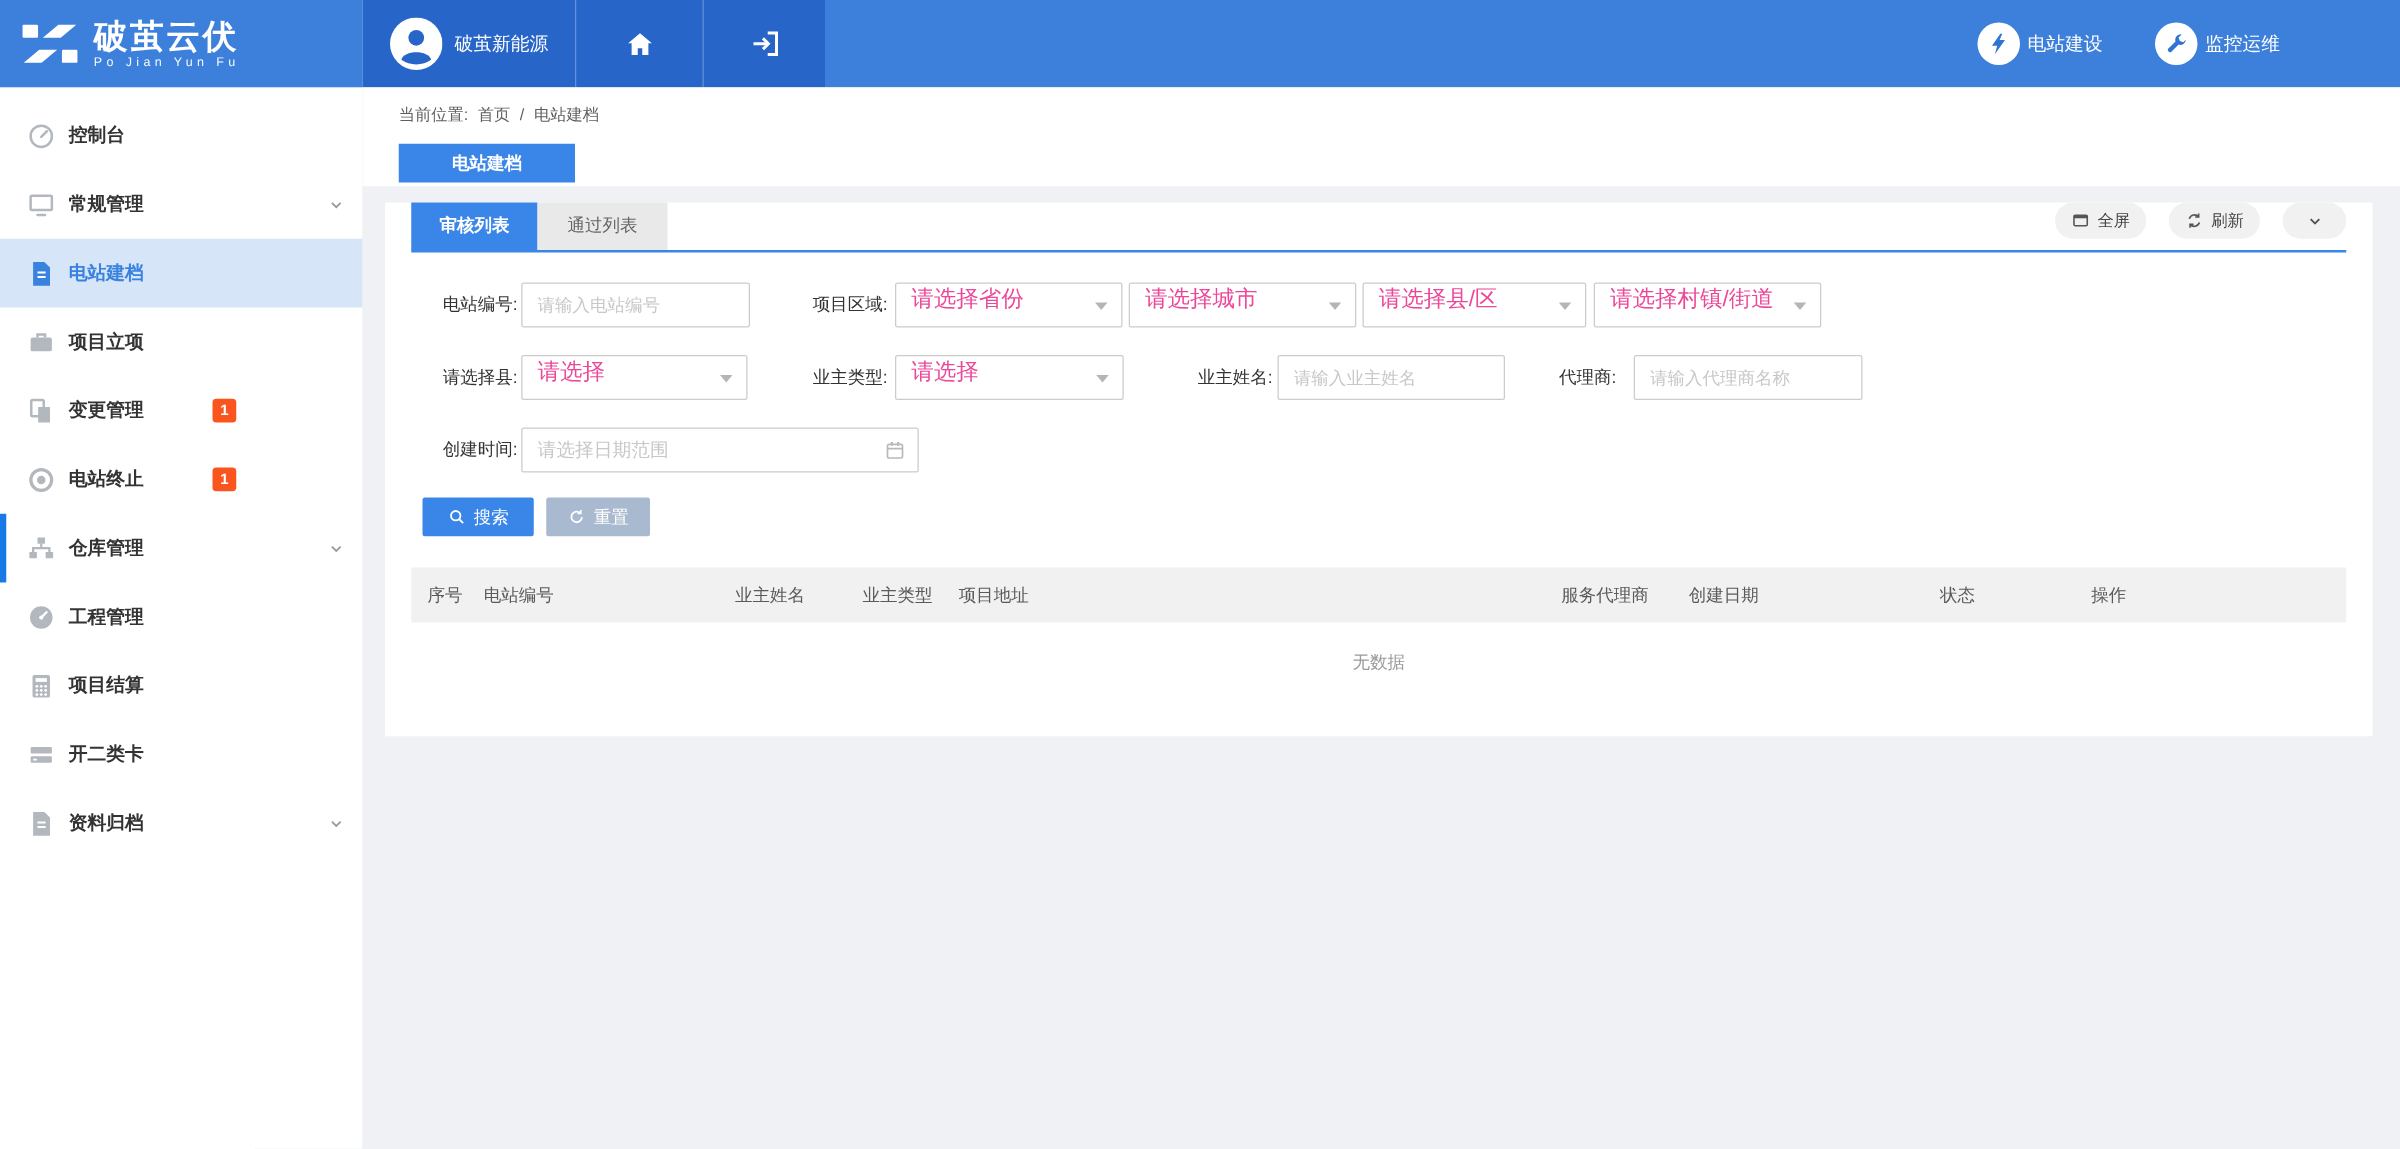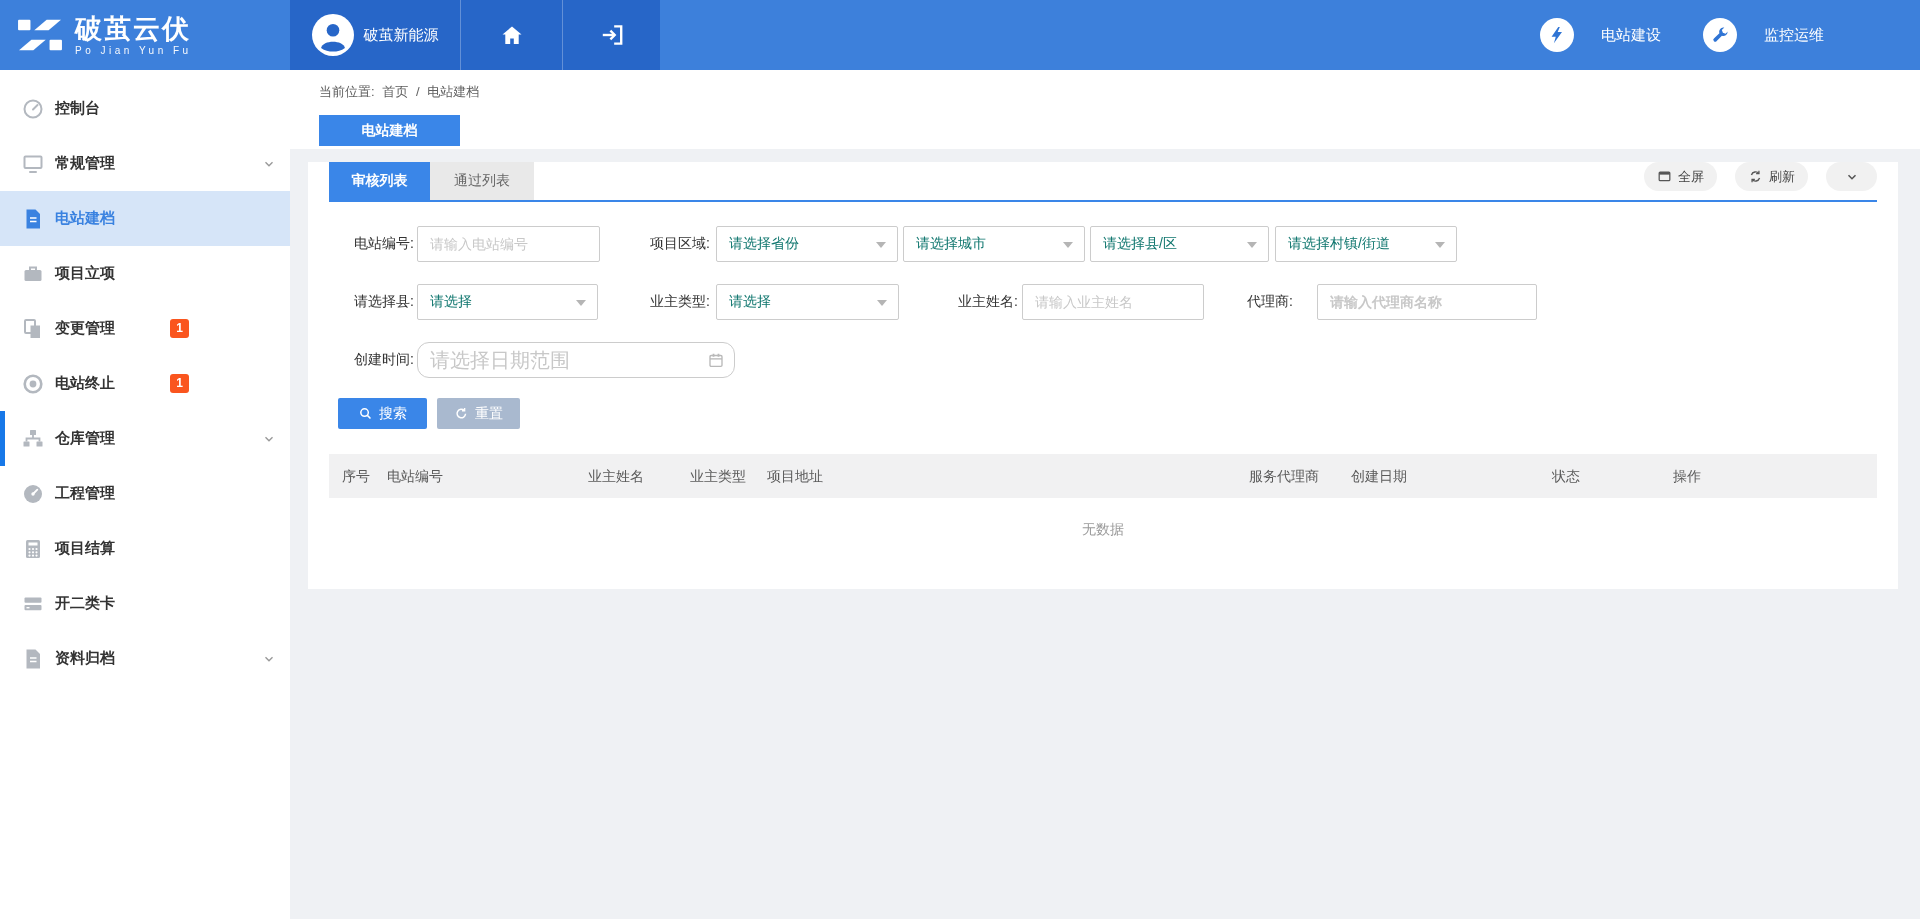--- a/index.html
+++ b/index.html
@@ -19,21 +19,21 @@
   .logo-text{margin-left:12px;color:#fff}
   .logo-title{font-size:27px;font-weight:bold;letter-spacing:2px;line-height:30px}
   .logo-sub{font-size:10px;letter-spacing:3.5px;opacity:.95;margin-top:1px}
   .dark-sec{width:370px;background:var(--hdr-dark);display:flex;color:#fff}
   .hcell{display:flex;align-items:center;justify-content:center;height:70px;cursor:pointer}
   .hcell.user{width:170px;gap:10px;font-size:15px}
   .hcell.home{width:102px;border-left:1px solid rgba(255,255,255,.28)}
   .hcell.login{width:98px;border-left:1px solid rgba(255,255,255,.28)}
   .right-sec{flex:1;background:var(--hdr-light);display:flex;align-items:center;
              justify-content:flex-end;padding-right:96px;gap:42px;color:#fff}
-  .hitem{display:flex;align-items:center;gap:27px;font-size:15px;cursor:pointer}
+  .hitem{display:flex;align-items:center;gap:6px;font-size:15px;cursor:pointer}
   .circle-ic{width:34px;height:34px;border-radius:50%;background:#fff;display:flex;
              align-items:center;justify-content:center}
 
   
   .sidebar{position:absolute;top:70px;left:0;width:290px;bottom:0;background:#fff;padding-top:11px}
   .side-item{position:relative;height:55px;display:flex;align-items:center;padding-left:21px;
              font-size:15px;font-weight:600;color:#333;cursor:pointer}
   .side-item .sicon{width:24px;height:24px;color:#b3b8bf;margin-right:10px}
   .side-item .slabel{flex:none}
   .side-item.active{background:var(--side-active-bg);color:#3a82e0}
@@ -63,25 +63,25 @@
   .pill+.pill{margin-left:18px}
 
   .filters{padding:0 30px}
   .frow{display:flex;align-items:center;height:36px;margin-top:22px}
   .frow.first{margin-top:24px}
   .flabel{font-size:14px;color:#333;text-align:right;flex:none}
   .tbox{height:36px;border:1px solid #ccc;border-radius:2px;background:#fff;flex:none;
         font-size:14px;padding:0 12px;color:#333;outline:none}
   .tbox::placeholder{color:#c8c8c8;opacity:1}
   .sel{height:36px;border:1px solid #ccc;border-radius:2px;background:#fff;flex:none;position:relative;
-       display:flex;align-items:center;padding:0 26px 0 12px;font-size:14px;color:#0f766e;cursor:pointer}
+       display:flex;align-items:flex-start;padding:0 26px 0 12px;font-size:18px;color:#ec4899;cursor:pointer}
   .sel::after{content:"";position:absolute;right:11px;top:50%;margin-top:-2px;
               border:5px solid transparent;border-top:6px solid #b5b5b5}
-  .datebox{height:36px;border:1px solid #ccc;border-radius:12px;background:#fff;flex:none;position:relative;
-           display:flex;align-items:center;padding:0 34px 0 12px;font-size:20px;color:#c8c8c8;cursor:text}
+  .datebox{height:36px;border:1px solid #ccc;border-radius:2px;background:#fff;flex:none;position:relative;
+           display:flex;align-items:center;padding:0 34px 0 12px;font-size:15px;color:#c8c8c8;cursor:text}
   .datebox .cal{position:absolute;right:9px;top:50%;margin-top:-9px;color:#b9b9b9}
 
   .btn-row{margin-top:20px;padding-left:30px;display:flex;gap:10px}
   .btn{height:31px;border:none;border-radius:2px;color:#fff;font-size:14px;cursor:pointer;
        display:flex;align-items:center;justify-content:center;gap:6px;font-family:inherit}
   .btn.search{width:89px;background:var(--accent)}
   .btn.reset{width:83px;background:var(--reset)}
 
   .thead{margin:25px 21px 0;height:44px;background:#f1f1f2;position:relative}
   .thead span{position:absolute;top:0;line-height:44px;font-size:14px;color:#5a5a5a;white-space:nowrap}
@@ -335,21 +335,21 @@
         <div class="sel" style="width:181px;margin-left:3px">
           <span>请选择</span>
         </div>
         <span class="flabel" style="width:112px">业主类型:</span>
         <div class="sel" style="width:183px;margin-left:6px">
           <span>请选择</span>
         </div>
         <span class="flabel" style="width:119px">业主姓名:</span>
         <input class="tbox" style="width: 182px; margin-left: 4px;" placeholder="请输入业主姓名">
         <span class="flabel" style="width:89px">代理商:</span>
-        <input class="tbox" style="width: 220px; margin-left: 24px; font-weight: bold;" placeholder="请输入代理商名称">
+        <input class="tbox" style="width: 183px; margin-left: 14px;" placeholder="请输入代理商名称">
       </div>
 
       <div class="frow">
         <span class="flabel" style="width:76px">创建时间:</span>
         <div class="datebox" style="width:318px;margin-left:3px">
           <span>请选择日期范围</span>
           <svg class="cal icon" width="18" height="18" viewBox="0 0 24 24" fill="none" stroke="currentColor" stroke-width="1.8">
             <rect x="4" y="6" width="16" height="14.5" rx="1.5"></rect>
             <path d="M4 10.5h16"></path>
             <path d="M8.7 3.5v4M15.3 3.5v4" stroke-width="2.4"></path>

